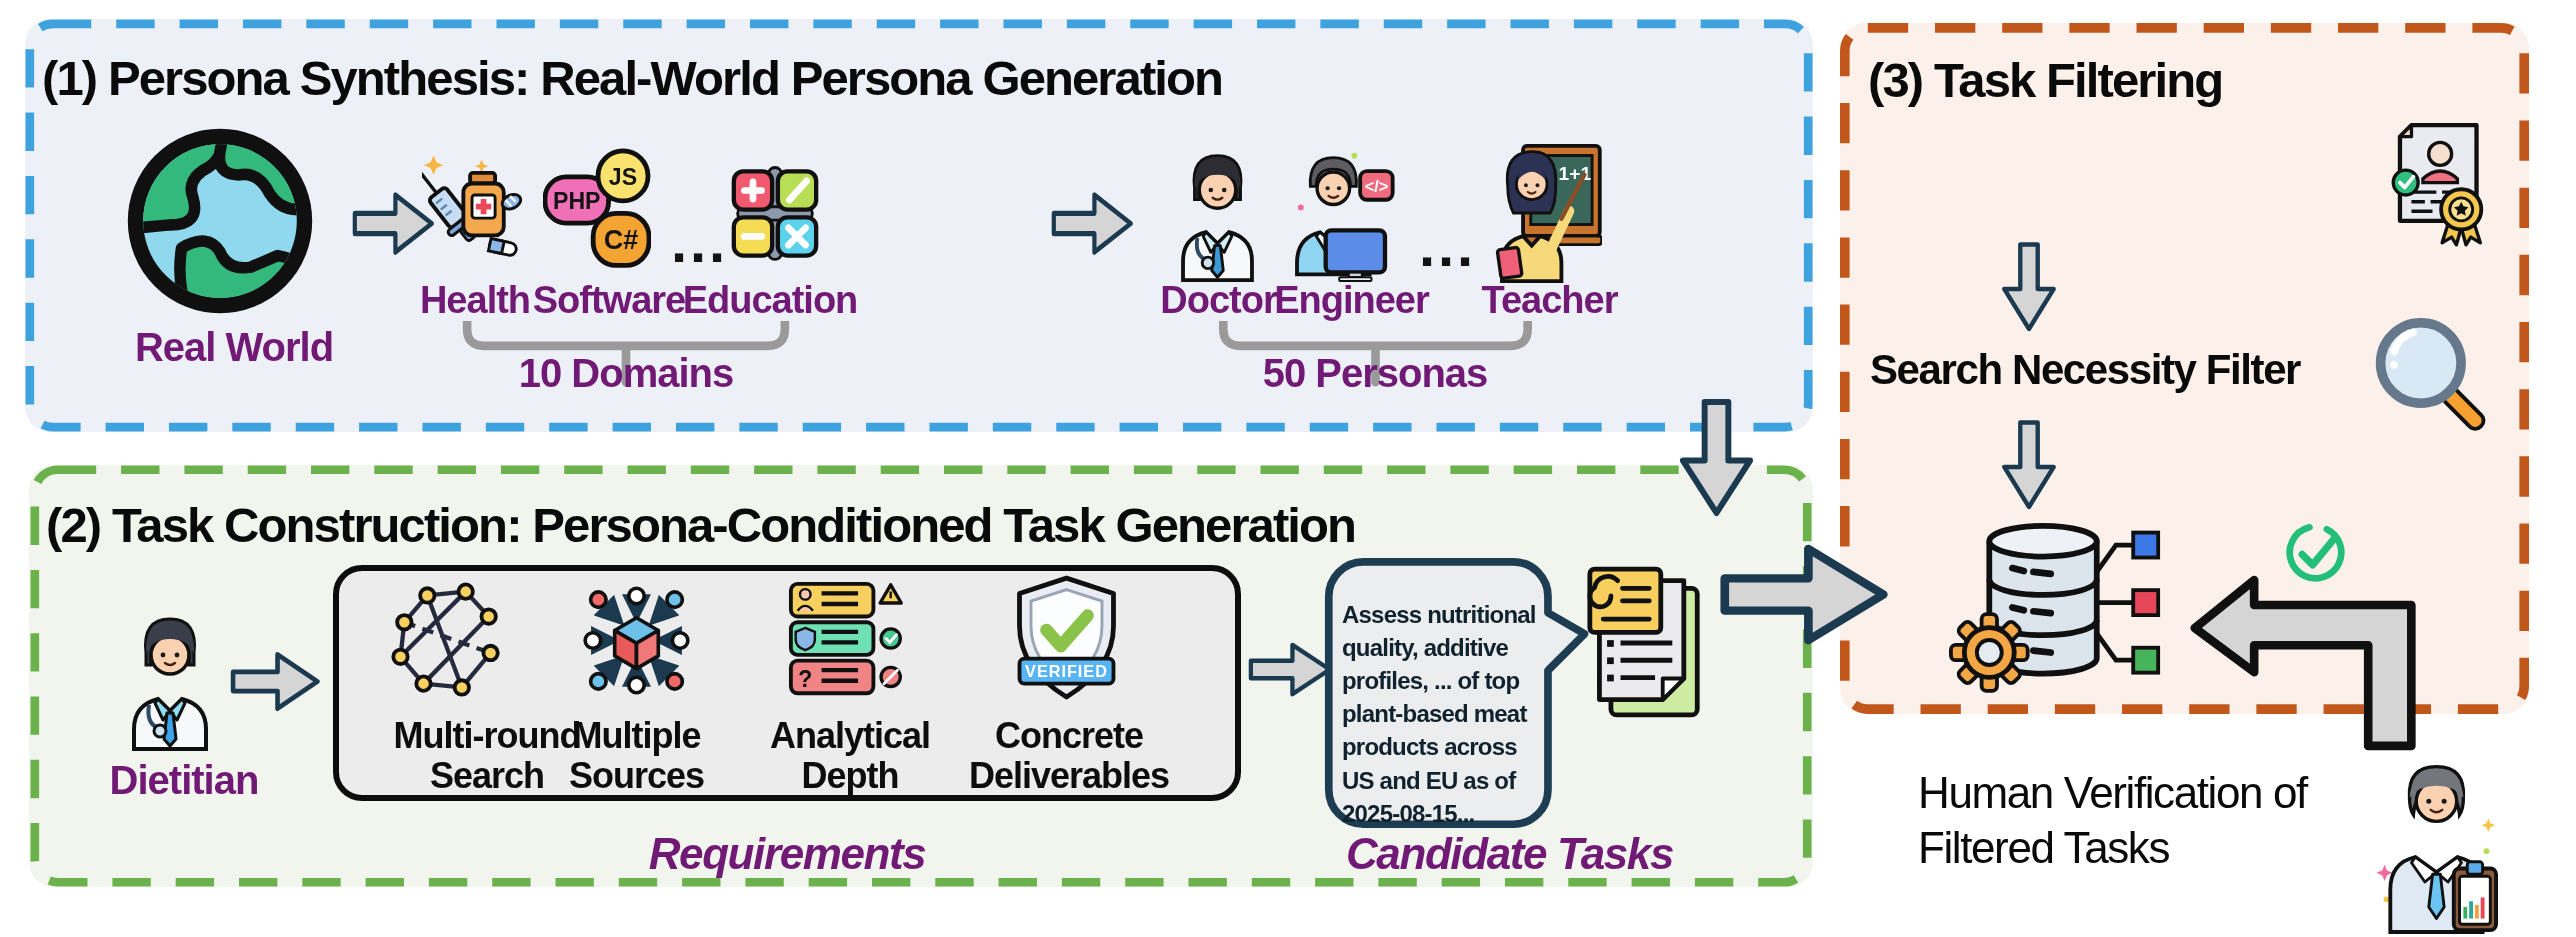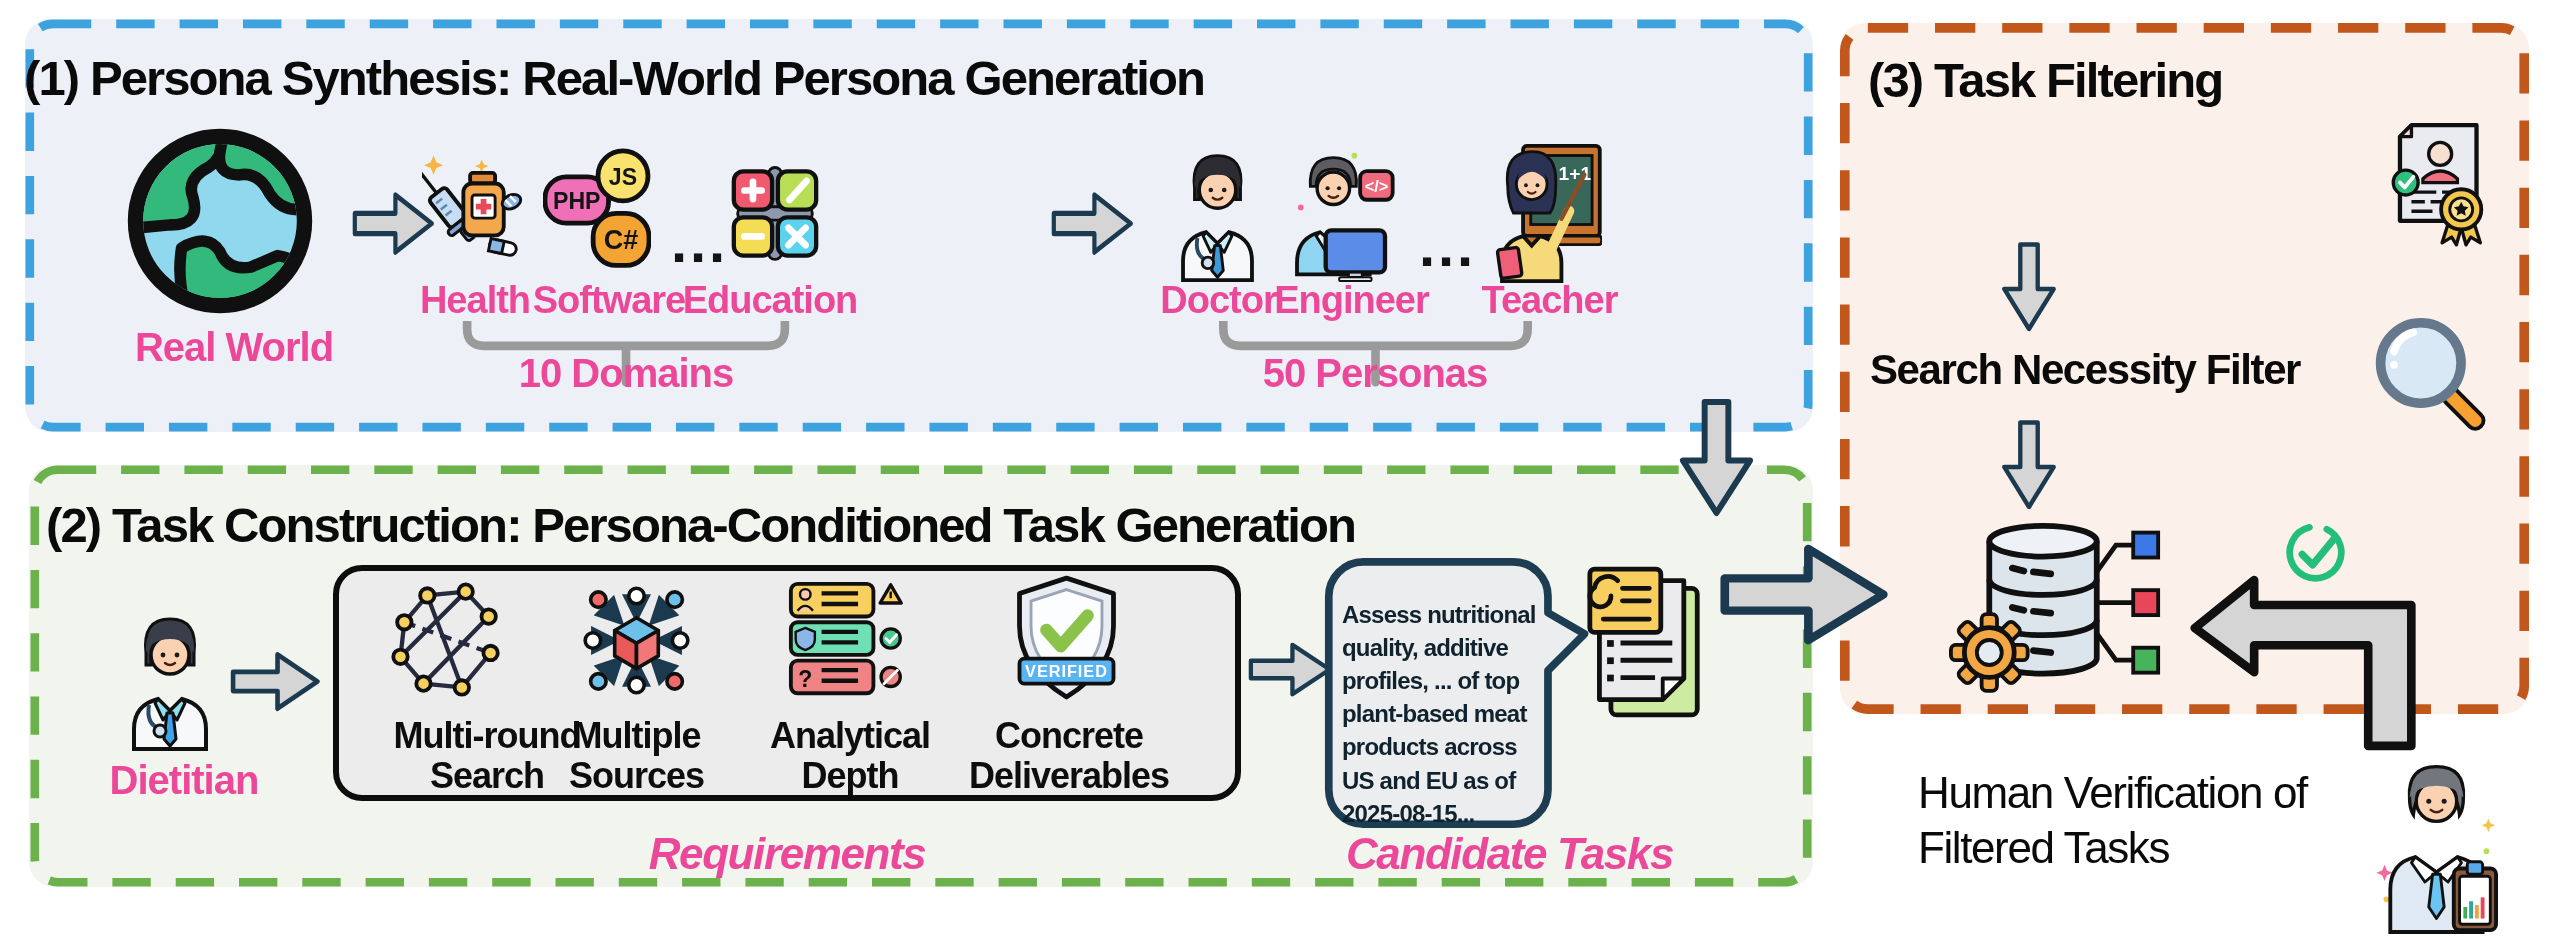--- a/index.html
+++ b/index.html
@@ -4,21 +4,21 @@
 <style>
   html,body{margin:0;padding:0;background:#ffffff;}
   #stage{
     position:relative;width:2576px;height:937px;overflow:hidden;background:#ffffff;
     font-family:"Liberation Sans","DejaVu Sans",sans-serif;color:#0d0d0d;
   }
   .abs{position:absolute;}
   .panel{position:absolute;border-radius:25px;}
   .pborder{position:absolute;left:0;top:0;}
   .title{position:absolute;font-weight:bold;font-size:49px;letter-spacing:-1.9px;white-space:nowrap;color:#0a0a0a;}
-  .lbl{position:absolute;font-weight:bold;color:#ec4899;text-align:center;letter-spacing:-1px;line-height:1.1;}
+  .lbl{position:absolute;font-weight:bold;color:#701a75;text-align:center;letter-spacing:-1px;line-height:1.1;}
   .f40{font-size:38px;}
   .f42{font-size:40px;}
   .f46{font-size:44px;font-style:italic;}
   .dots{position:absolute;font-weight:bold;font-size:58px;letter-spacing:2.9px;line-height:58px;text-align:center;color:#141414;}
   .flabel{position:absolute;font-weight:bold;font-size:42px;letter-spacing:-1.4px;white-space:nowrap;color:#0a0a0a;}
   .reqlbl{position:absolute;font-weight:bold;font-size:36px;letter-spacing:-1px;line-height:1.12;text-align:center;}
   .bubbletext{position:absolute;font-weight:bold;font-size:24px;letter-spacing:-0.8px;line-height:1.38;color:#10222e;margin-top:20px;}
   .humantext{position:absolute;font-weight:normal;font-size:44px;letter-spacing:-1.4px;line-height:1.24;color:#0a0a0a;}
   .rot90{transform:rotate(90deg);}
   svg{display:block;}
@@ -27,21 +27,21 @@
 </head>
 <body>
 
 <div id="stage">
 
   <div class="panel" style="left:25px;top:19px;width:1788px;height:413px;background:#edf1f7;">
     <svg class="pborder" width="1788" height="413" viewBox="0 0 1862 430">
       <rect x="5" y="5" width="1852" height="420" rx="24" fill="none" stroke="#3ea2de" stroke-width="9" stroke-dasharray="40 26"></rect>
     </svg>
   </div>
-  <div class="title" style="left:24px;top:50px;text-align:center;">(1) Persona Synthesis: Real-World Persona Generation</div>
+  <div class="title" style="left:42px;top:50px;text-align:center;">(1) Persona Synthesis: Real-World Persona Generation</div>
 
   <svg class="abs" style="left:120px;top:125px;" width="200" height="194" viewBox="0 0 104 101">
     <circle cx="52" cy="50" r="44" fill="#8fd8ee" stroke="#101010" stroke-width="8"></circle>
     <clipPath id="earthclip">
         <circle cx="52" cy="50" r="40"></circle>
       </clipPath>
     <g clip-path="url(#earthclip)" stroke="#101010" stroke-width="6" fill="#33b97b" stroke-linejoin="round">
       <path d="M6,0 L50,-2 q8,16 -4,24 q-12,6 -8,16 q4,14 -12,14 L4,54 q-12,-28 2,-54 Z"></path>
       <path d="M58,-6 l44,12 q8,22 0,36 q-16,6 -24,-6 q-6,-12 -16,-10 q-12,0 -10,-12 q2,-12 6,-20 Z"></path>
       <path d="M32,64 q14,-8 20,2 q4,10 16,8 l14,-6 q16,2 12,20 l-8,20 -44,2 q-14,-20 -10,-46 Z"></path>

